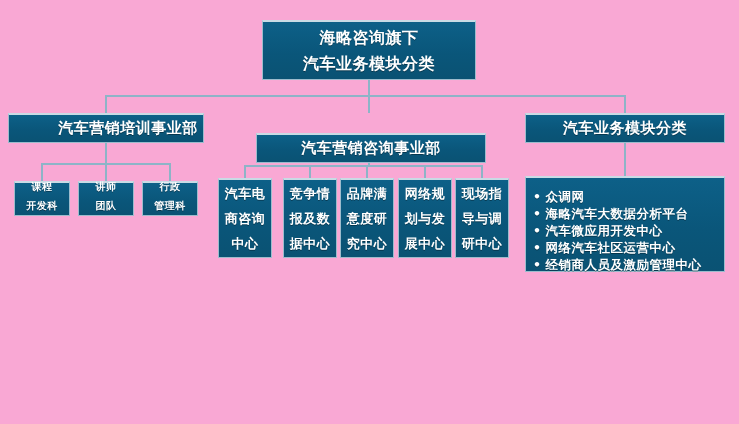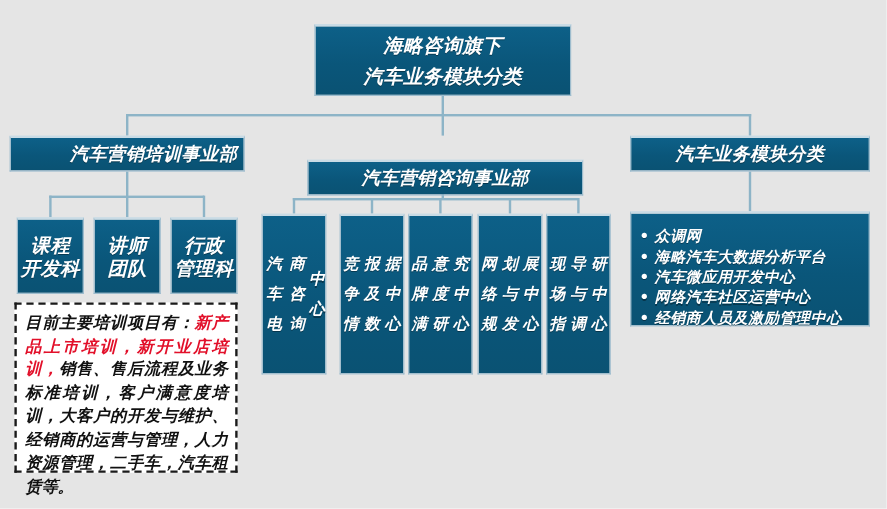--- a/index.html
+++ b/index.html
@@ -7,23 +7,22 @@
     padding: 0;
     background: #ffffff;
   }
   body {
     font-family: "DejaVu Sans", "Liberation Sans", sans-serif;
   }
   #canvas {
     position: relative;
     width: 739px;
     height: 424px;
-    background: #e5e5e5;
+    background: #f9a8d4;
     overflow: hidden;
-    font-style: italic;
   }
 
   
   .box {
     position: absolute;
     box-sizing: border-box;
     background: linear-gradient(to bottom, #0d6088 0%, #0a567a 55%, #0a5273 100%);
     border: 1px solid #9dbccd;
     color: #ffffff;
     font-weight: bold;
@@ -55,37 +54,39 @@
     border-top: 2px solid #c9dbe5;
   }
   #dept-1 { left: 8px;   width: 196px; padding-left: 44px; }
   #dept-2 { left: 256px; width: 230px; margin-top: 20px; }
   #dept-3 { left: 525px; width: 200px; }
 
   
   .subbox {
     top: 181px;
     width: 56px;
-    height: 64px;
-    font-size: 16px;
+    height: 35px;
+    font-size: 10px;
     line-height: 19px;
     flex-direction: column;
     border-top: 2px solid #c9dbe5;
+    justify-content: flex-end;
   }
   #sub-1 { left: 14px;  }
   #sub-2 { left: 78px;  }
   #sub-3 { left: 142px; }
 
   
   .tallbox {
     top: 178px;
     width: 54px;
-    height: 134px;
+    height: 80px;
     font-size: 13px;
     line-height: 25px;
+    flex-direction: column;
     border-top: 2px solid #c9dbe5;
   }
   #tall-1 { left: 218px; }
   #tall-2 { left: 283px; }
   #tall-3 { left: 340px; }
   #tall-4 { left: 398px; }
   #tall-5 { left: 455px; text-align: center; }
 
   
   #list-panel {
@@ -229,17 +230,14 @@
   <div class="box" id="list-panel">
     <ul>
       <li>众调网</li>
       <li>海略汽车大数据分析平台</li>
       <li>汽车微应用开发中心</li>
       <li>网络汽车社区运营中心</li>
       <li>经销商人员及激励管理中心</li>
     </ul>
   </div>
 
-  <div id="note-box">
-    <p id="note-text"><span>目前主要培训项目有：</span><span class="hl">新产品上市培训，新开业店培训，</span><span>销售、售后流程及业务标准培训，客户满意度培训，大客户的开发与维护、经销商的运营与管理，人力资源管理，二手车，汽车租赁等。</span></p>
-  </div>
 
 </div>
 
 </body></html>

